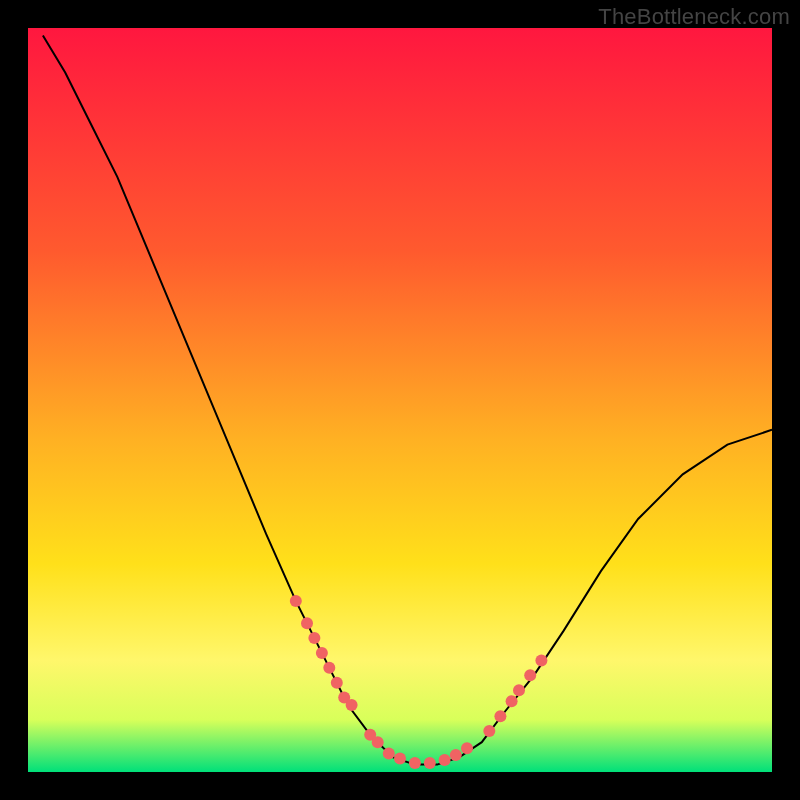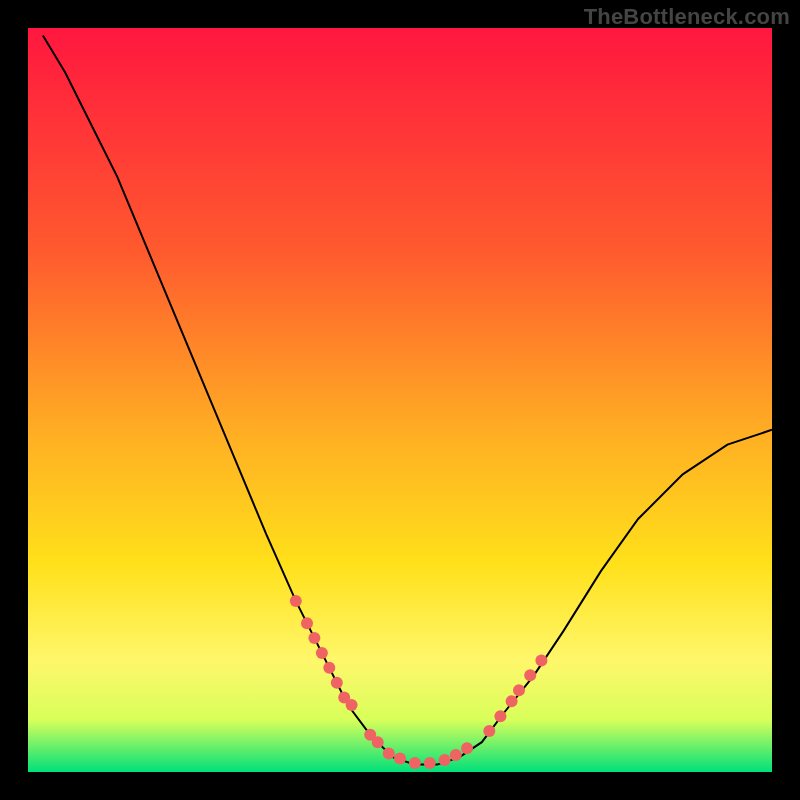--- a/index.html
+++ b/index.html
@@ -15,21 +15,21 @@
     position: relative;
     width: 800px;
     height: 800px;
   }
   .attribution {
     position: absolute;
     top: 4px;
     right: 10px;
     color: #444;
     font-size: 22px;
-    font-weight: 700;
+    font-weight: 400;
     letter-spacing: 0.2px;
     z-index: 5;
   }
   .plot-area {
     position: absolute;
     left: 28px;
     top: 28px;
     width: 744px;
     height: 744px;
   }

